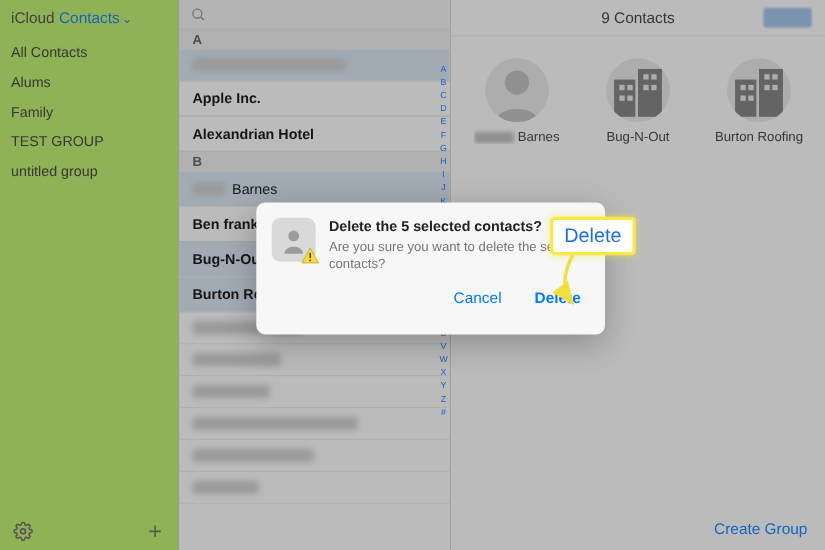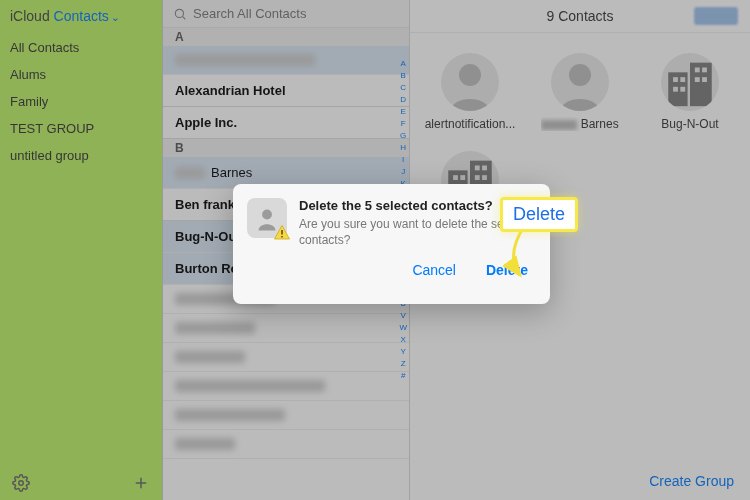--- a/index.html
+++ b/index.html
@@ -84,29 +84,28 @@
   </div>
 
   <div class="middle">
     <div class="search-bar">
       <span class="search-icon">
         <svg viewBox="0 0 24 24" fill="none" stroke="currentColor" stroke-width="2">
             <circle cx="11" cy="11" r="7"></circle>
             <line x1="21" y1="21" x2="16.65" y2="16.65"></line>
           </svg>
       </span>
-      <input class="search-input" placeholder="Search All Contacts" style="">
     </div>
     <div class="contact-list">
       <div class="letter-header">A</div>
       <div class="contact-row selected">
           <span class="blur-bar" style="width:140px"></span>
         </div>
+      <div class="contact-row divider" style="font-weight:600">Apple Inc.</div>
       <div class="contact-row divider" style="font-weight:600">Alexandrian Hotel</div>
-      <div class="contact-row divider" style="font-weight:600">Apple Inc.</div>
       <div class="letter-header">B</div>
       <div class="contact-row selected">
           <span class="blur-bar" style="width:30px;margin-right:6px"></span>
           <span>Barnes</span>
         </div>
       <div class="contact-row divider" style="font-weight:600">Ben franklin</div>
       <div class="contact-row selected" style="font-weight:600">Bug-N-Out</div>
       <div class="contact-row selected">
           <span style="font-weight:600">Burton Roofing</span>
         </div>
@@ -166,29 +165,20 @@
       <div class="edit-pill"></div>
     </div>
     <div class="contact-tiles">
       <div class="tile">
         <div class="avatar-circle">
           <svg viewBox="0 0 58 58">
               <circle cx="29" cy="22" r="11" fill="#bdbdbd"></circle>
               <path d="M10 58 C10 42 48 42 48 58 Z" fill="#bdbdbd"></path>
             </svg>
         </div>
-        <div class="tile-label">alertnotification...</div>
-      </div>
-      <div class="tile">
-        <div class="avatar-circle">
-          <svg viewBox="0 0 58 58">
-              <circle cx="29" cy="22" r="11" fill="#bdbdbd"></circle>
-              <path d="M10 58 C10 42 48 42 48 58 Z" fill="#bdbdbd"></path>
-            </svg>
-        </div>
         <div class="tile-label"><span class="blurname"></span> <span>Barnes</span></div>
       </div>
       <div class="tile">
         <div class="avatar-circle">
           <svg class="building-icon" viewBox="0 0 24 24" fill="currentColor">
               <rect x="3" y="8" width="8" height="14"></rect>
               <rect x="12" y="4" width="9" height="18"></rect>
               <rect x="5" y="10" width="2" height="2" fill="#eaeaea"></rect>
               <rect x="8" y="10" width="2" height="2" fill="#eaeaea"></rect>
               <rect x="5" y="14" width="2" height="2" fill="#eaeaea"></rect>

